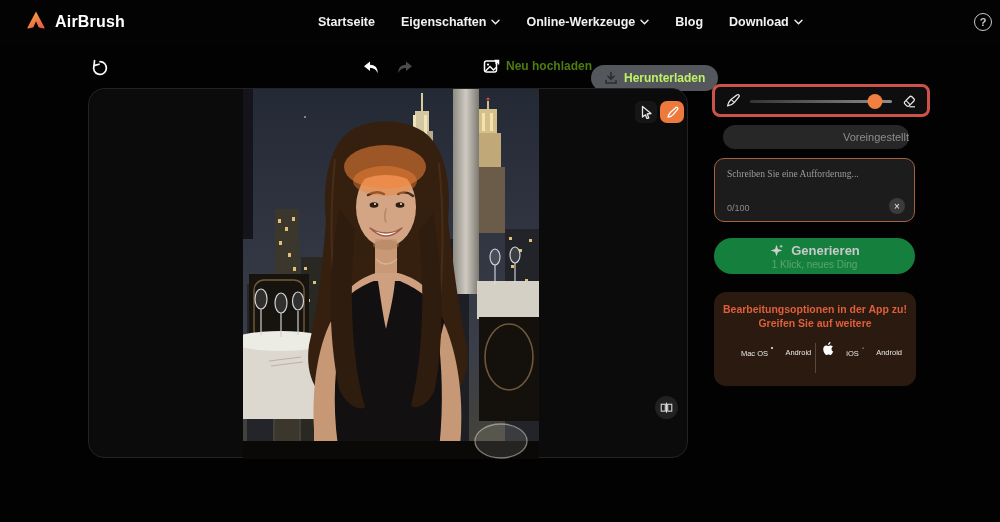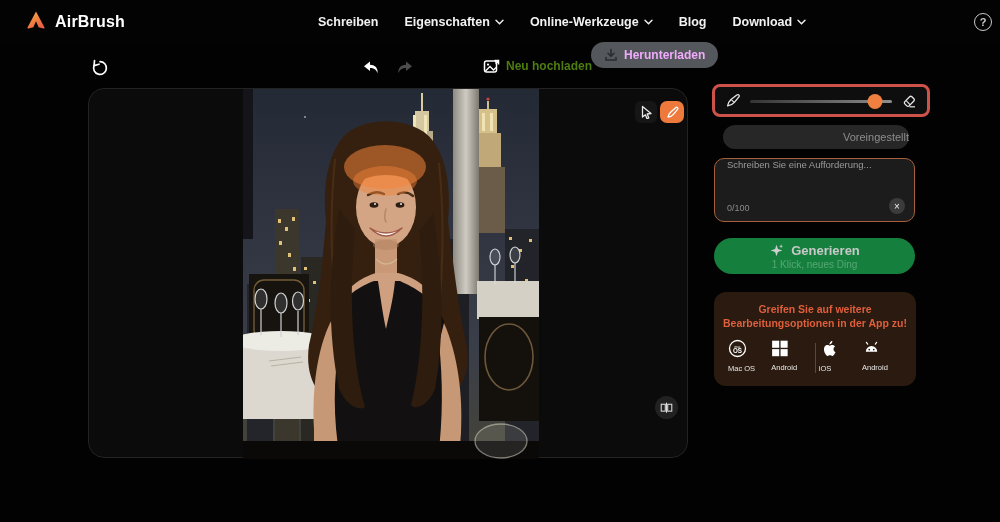--- a/index.html
+++ b/index.html
@@ -11,54 +11,54 @@
   .header { position:absolute; left:0; top:0; width:1000px; height:44px; background:#030303;text-align:center; }
   .logo { position:absolute; left:26px; top:10px; display:flex; align-items:center; gap:9px; cursor:pointer; }
   .logo-text { color:#fff; font-size:16px; font-weight:bold; letter-spacing:.2px; }
   .nav { position:absolute; left:318px; top:0; height:44px; display:flex; align-items:center; gap:26px; }
   .nav-item { display:flex; align-items:center; gap:5px; color:#f2f2f2; font-size:12.5px; font-weight:bold; cursor:pointer; white-space:nowrap; }
   .help-btn { position:absolute; right:8px; top:13px; width:18px; height:18px; border:1.5px solid #c9c9c9; border-radius:50%; color:#c9c9c9; font-size:11px; font-weight:bold; display:flex; align-items:center; justify-content:center; cursor:pointer; }
 
   
   .icon-btn { position:absolute; cursor:pointer; display:flex; align-items:center; justify-content:center; }
   .reupload { position:absolute; left:483px; top:57px; display:flex; align-items:center; gap:6px; color:#4d7c0f; font-size:12px; font-weight:bold; cursor:pointer; }
-  .download-btn { position:absolute; left:591px; top:42px; height:26px; padding:0 13px; background:#54575b; border-radius:14px; display:flex; align-items:center; gap:6px; color:#f0abfc; font-size:12px; font-weight:bold; cursor:pointer; }
+  .download-btn { position:absolute; left:591px; top:65px; height:26px; padding:0 13px; background:#54575b; border-radius:14px; display:flex; align-items:center; gap:6px; color:#bef264; font-size:12px; font-weight:bold; cursor:pointer; }
 
   
   .canvas { position:absolute; left:88px; top:88px; width:600px; height:370px; background:#0b0b0b; border:1px solid #232323; border-radius:16px; }
   .photo { position:absolute; left:154px; top:0; width:296px; height:370px; cursor:crosshair; }
   .tool-toggle { position:absolute; border-radius:6px; display:flex; align-items:center; justify-content:center; cursor:pointer; }
   .cursor-btn { left:546px; top:12px; width:22px; height:22px; background:#161616; }
   .brush-btn { left:571px; top:12px; width:24px; height:22px; background:#ed7a3c; border-radius:7px; }
   .compare-btn { position:absolute; left:566px; top:307px; width:23px; height:23px; border-radius:50%; background:#212121; display:flex; align-items:center; justify-content:center; cursor:pointer; }
 
   
   .brush-box { position:absolute; left:712px; top:84px; width:218px; height:33px; border:3px solid #cd5249; border-radius:8px; background:#0e0e0e; display:flex; align-items:center; padding:0 10px; gap:9px; }
   .slider { position:relative; flex:1; height:14px; cursor:pointer; }
   .slider-track { position:absolute; left:0; right:0; top:6px; height:3px; border-radius:2px; background:linear-gradient(90deg,#343434,#8d8d8d); }
   .slider-thumb { position:absolute; top:0; width:15px; height:15px; border-radius:50%; background:#f08040; transform:translateX(-50%); cursor:grab; }
 
   .tabs { position:absolute; left:723px; top:125px; width:186px; height:24px; background:#272727; border-radius:12px; display:flex; align-items:center; }
   .tab { flex:1; height:24px; display:flex; align-items:center; justify-content:flex-end; font-size:11px; color:#8d8d8d; cursor:pointer; white-space:nowrap; }
   .tab.active { background:#414141; border-radius:12px; color:#fff; font-weight:bold; }
 
   .prompt-box { position:absolute; left:714px; top:158px; width:201px; height:64px; background:#1c1c1c; border:1px solid #a8603c; border-radius:10px; }
-  .prompt-input { width:100%; height:34px; background:transparent; border:none; outline:none; resize:none; color:#ddd; font-family:Liberation Sans, sans-serif; font-size:9.5px; padding:0 12px 0 12px; }
+  .prompt-input { width:100%; height:34px; background:transparent; border:none; outline:none; resize:none; color:#ddd; font-family:Liberation Serif, serif; font-size:9.5px; padding:10px 12px 0 12px; }
   .prompt-input::placeholder { color:#9b9b9b; }
   .char-count { position:absolute; left:12px; bottom:8px; font-size:9px; color:#8a8a8a; }
   .clear-btn { position:absolute; right:9px; bottom:7px; width:16px; height:16px; border-radius:50%; background:#3b3b3b; color:#eee; font-size:10px; display:flex; align-items:center; justify-content:center; cursor:pointer; }
 
   .generate-btn { position:absolute; left:714px; top:238px; width:201px; height:36px; border-radius:18px; background:#15803d; cursor:pointer; text-align:center; }
   .generate-main { display:flex; align-items:center; justify-content:center; gap:7px; margin-top:5px; color:#c9c9c9; font-size:13px; font-weight:bold; }
   .generate-sub { margin-top:1px; font-size:10px; color:rgba(255,255,255,.28); }
 
   .promo { position:absolute; left:714px; top:292px; width:202px; height:94px; border-radius:12px; background:#2a1a0f; padding-top:10px; }
   .promo-title { text-align:center; color:#df5f3c; font-size:10.5px; font-weight:bold; line-height:1.35; }
   .platforms { display:flex; align-items:flex-start; justify-content:space-between; padding:9px 14px 0 14px; }
-  .platform { display:flex; flex-direction:column; align-items:flex-start; gap:6px; cursor:pointer; width:40px; }
+  .platform { display:flex; flex-direction:row; align-items:flex-end; gap:12px; cursor:pointer; width:40px; }
   .platform-label { color:#e8e8e8; font-size:7.5px; white-space:nowrap; }
   .platform-divider { width:1px; height:30px; background:#5a463a; margin-top:4px; }
 </style>
 </head>
 <body>
 
 <div id="app">
 
   <div class="header">
     <div class="logo">
@@ -71,21 +71,21 @@
           </linearGradient>
             </defs>
           <path d="M10 1.5 L18.5 17.5 Q18.8 18.6 17.6 18.4 L13.4 17.6 Q12.8 17.5 12.5 16.9 L10 11.3 L7.5 16.9 Q7.2 17.5 6.6 17.6 L2.4 18.4 Q1.2 18.6 1.5 17.5 Z" fill="url(#lg)"></path>
         </svg>
       </span>
       <span class="logo-text">AirBrush</span>
     </div>
 
     <div class="nav">
       <div class="nav-item">
-        <span>Schreiben</span>
+        <span>Startseite</span>
       </div>
       <div class="nav-item">
         <span>Eigenschaften</span>
         <svg width="9" height="6" viewBox="0 0 9 6">
             <path d="M1 1.2 L4.5 4.8 L8 1.2" fill="none" stroke="#f2f2f2" stroke-width="1.4" stroke-linecap="round"></path>
           </svg>
       </div>
       <div class="nav-item">
         <span>Online-Werkzeuge</span>
         <svg width="9" height="6" viewBox="0 0 9 6">
@@ -350,22 +350,22 @@
         <path d="M9 2 L10.7 7.3 L16 9 L10.7 10.7 L9 16 L7.3 10.7 L2 9 L7.3 7.3 Z" fill="#cfcfcf"></path>
         <path d="M14.5 1.5 L15.1 3.4 L17 4 L15.1 4.6 L14.5 6.5 L13.9 4.6 L12 4 L13.9 3.4 Z" fill="#cfcfcf"></path>
       </svg>
       <span>Generieren</span>
     </div>
     <div class="generate-sub">1 Klick, neues Ding</div>
   </div>
 
   <div class="promo">
     <div class="promo-title">
+      <div>Bearbeitungsoptionen in der App zu!</div>
       <div>Greifen Sie auf weitere</div>
-      <div>Bearbeitungsoptionen in der App zu!</div>
     </div>
     <div class="platforms">
       <div class="platform">
         <svg width="19" height="19" viewBox="0 0 20 20">
           <circle cx="10" cy="10" r="8.4" fill="none" stroke="#fff" stroke-width="1.4"></circle>
           <text x="10" y="9" text-anchor="middle" font-size="3.4" fill="#fff" font-family="Liberation Sans, sans-serif">mac</text>
           <text x="10" y="15" text-anchor="middle" font-size="6.6" font-weight="bold" fill="#fff" font-family="Liberation Sans, sans-serif">OS</text>
         </svg>
         <span class="platform-label">Mac OS</span>
       </div>

